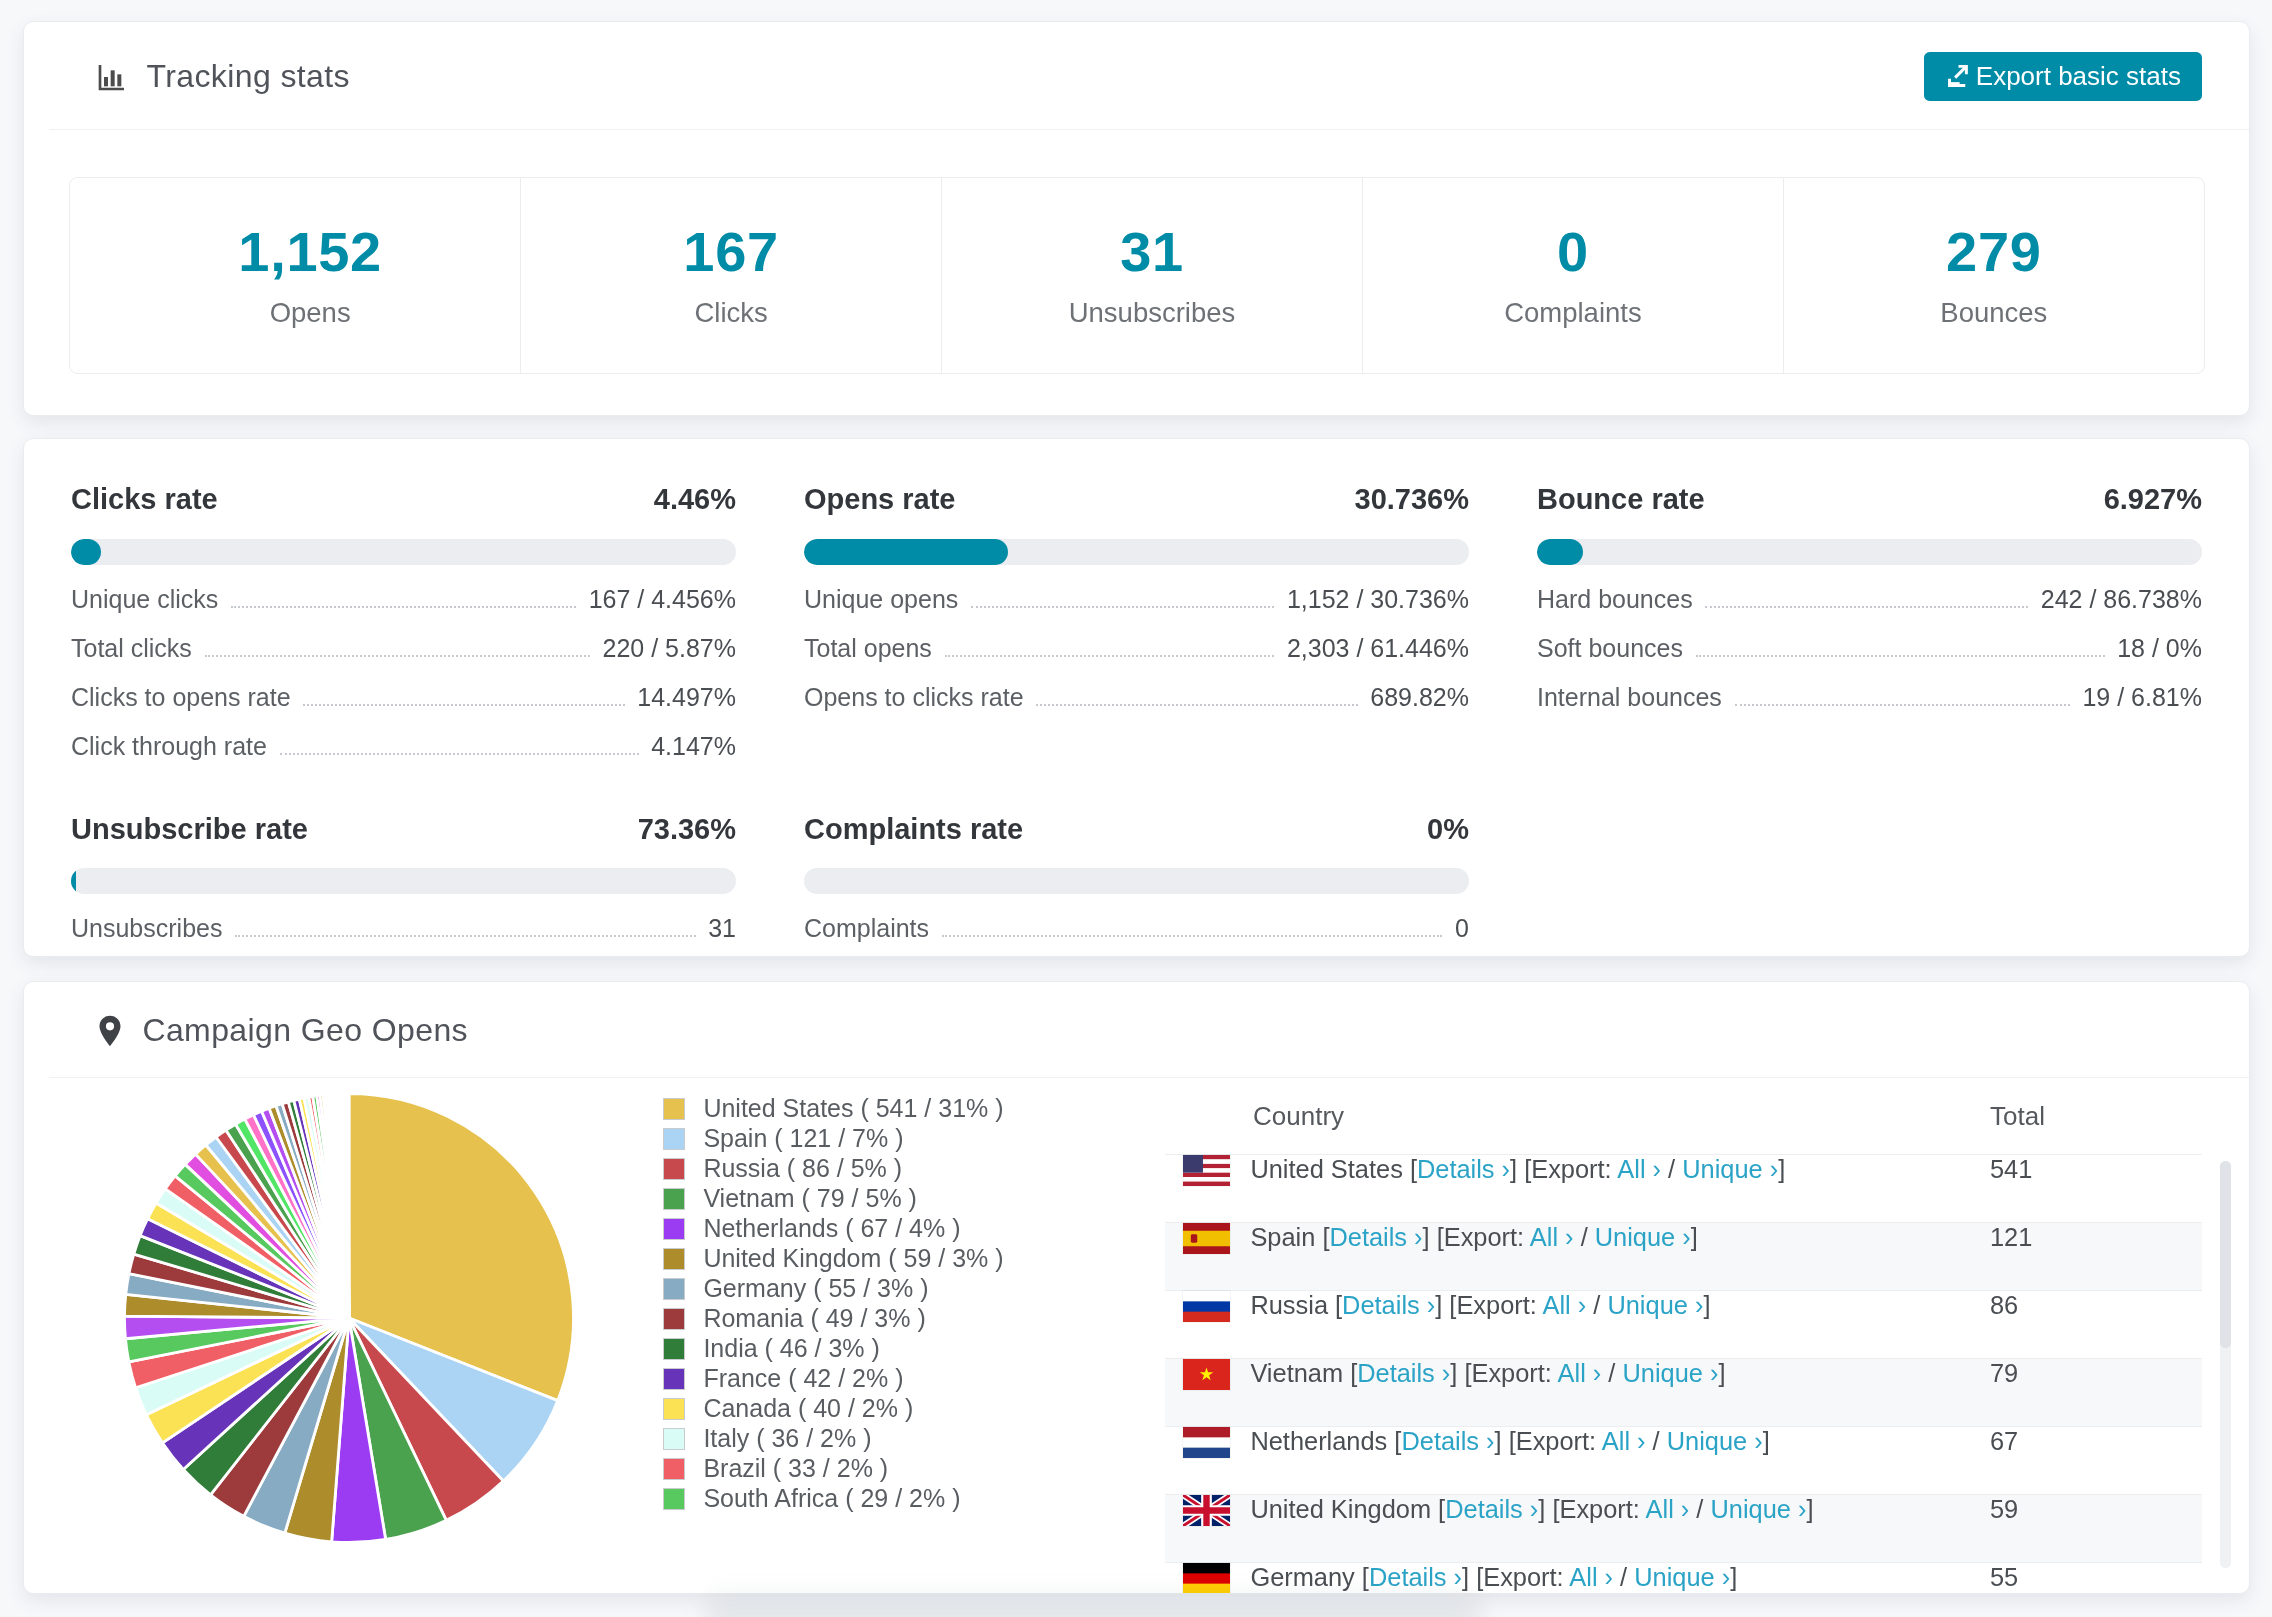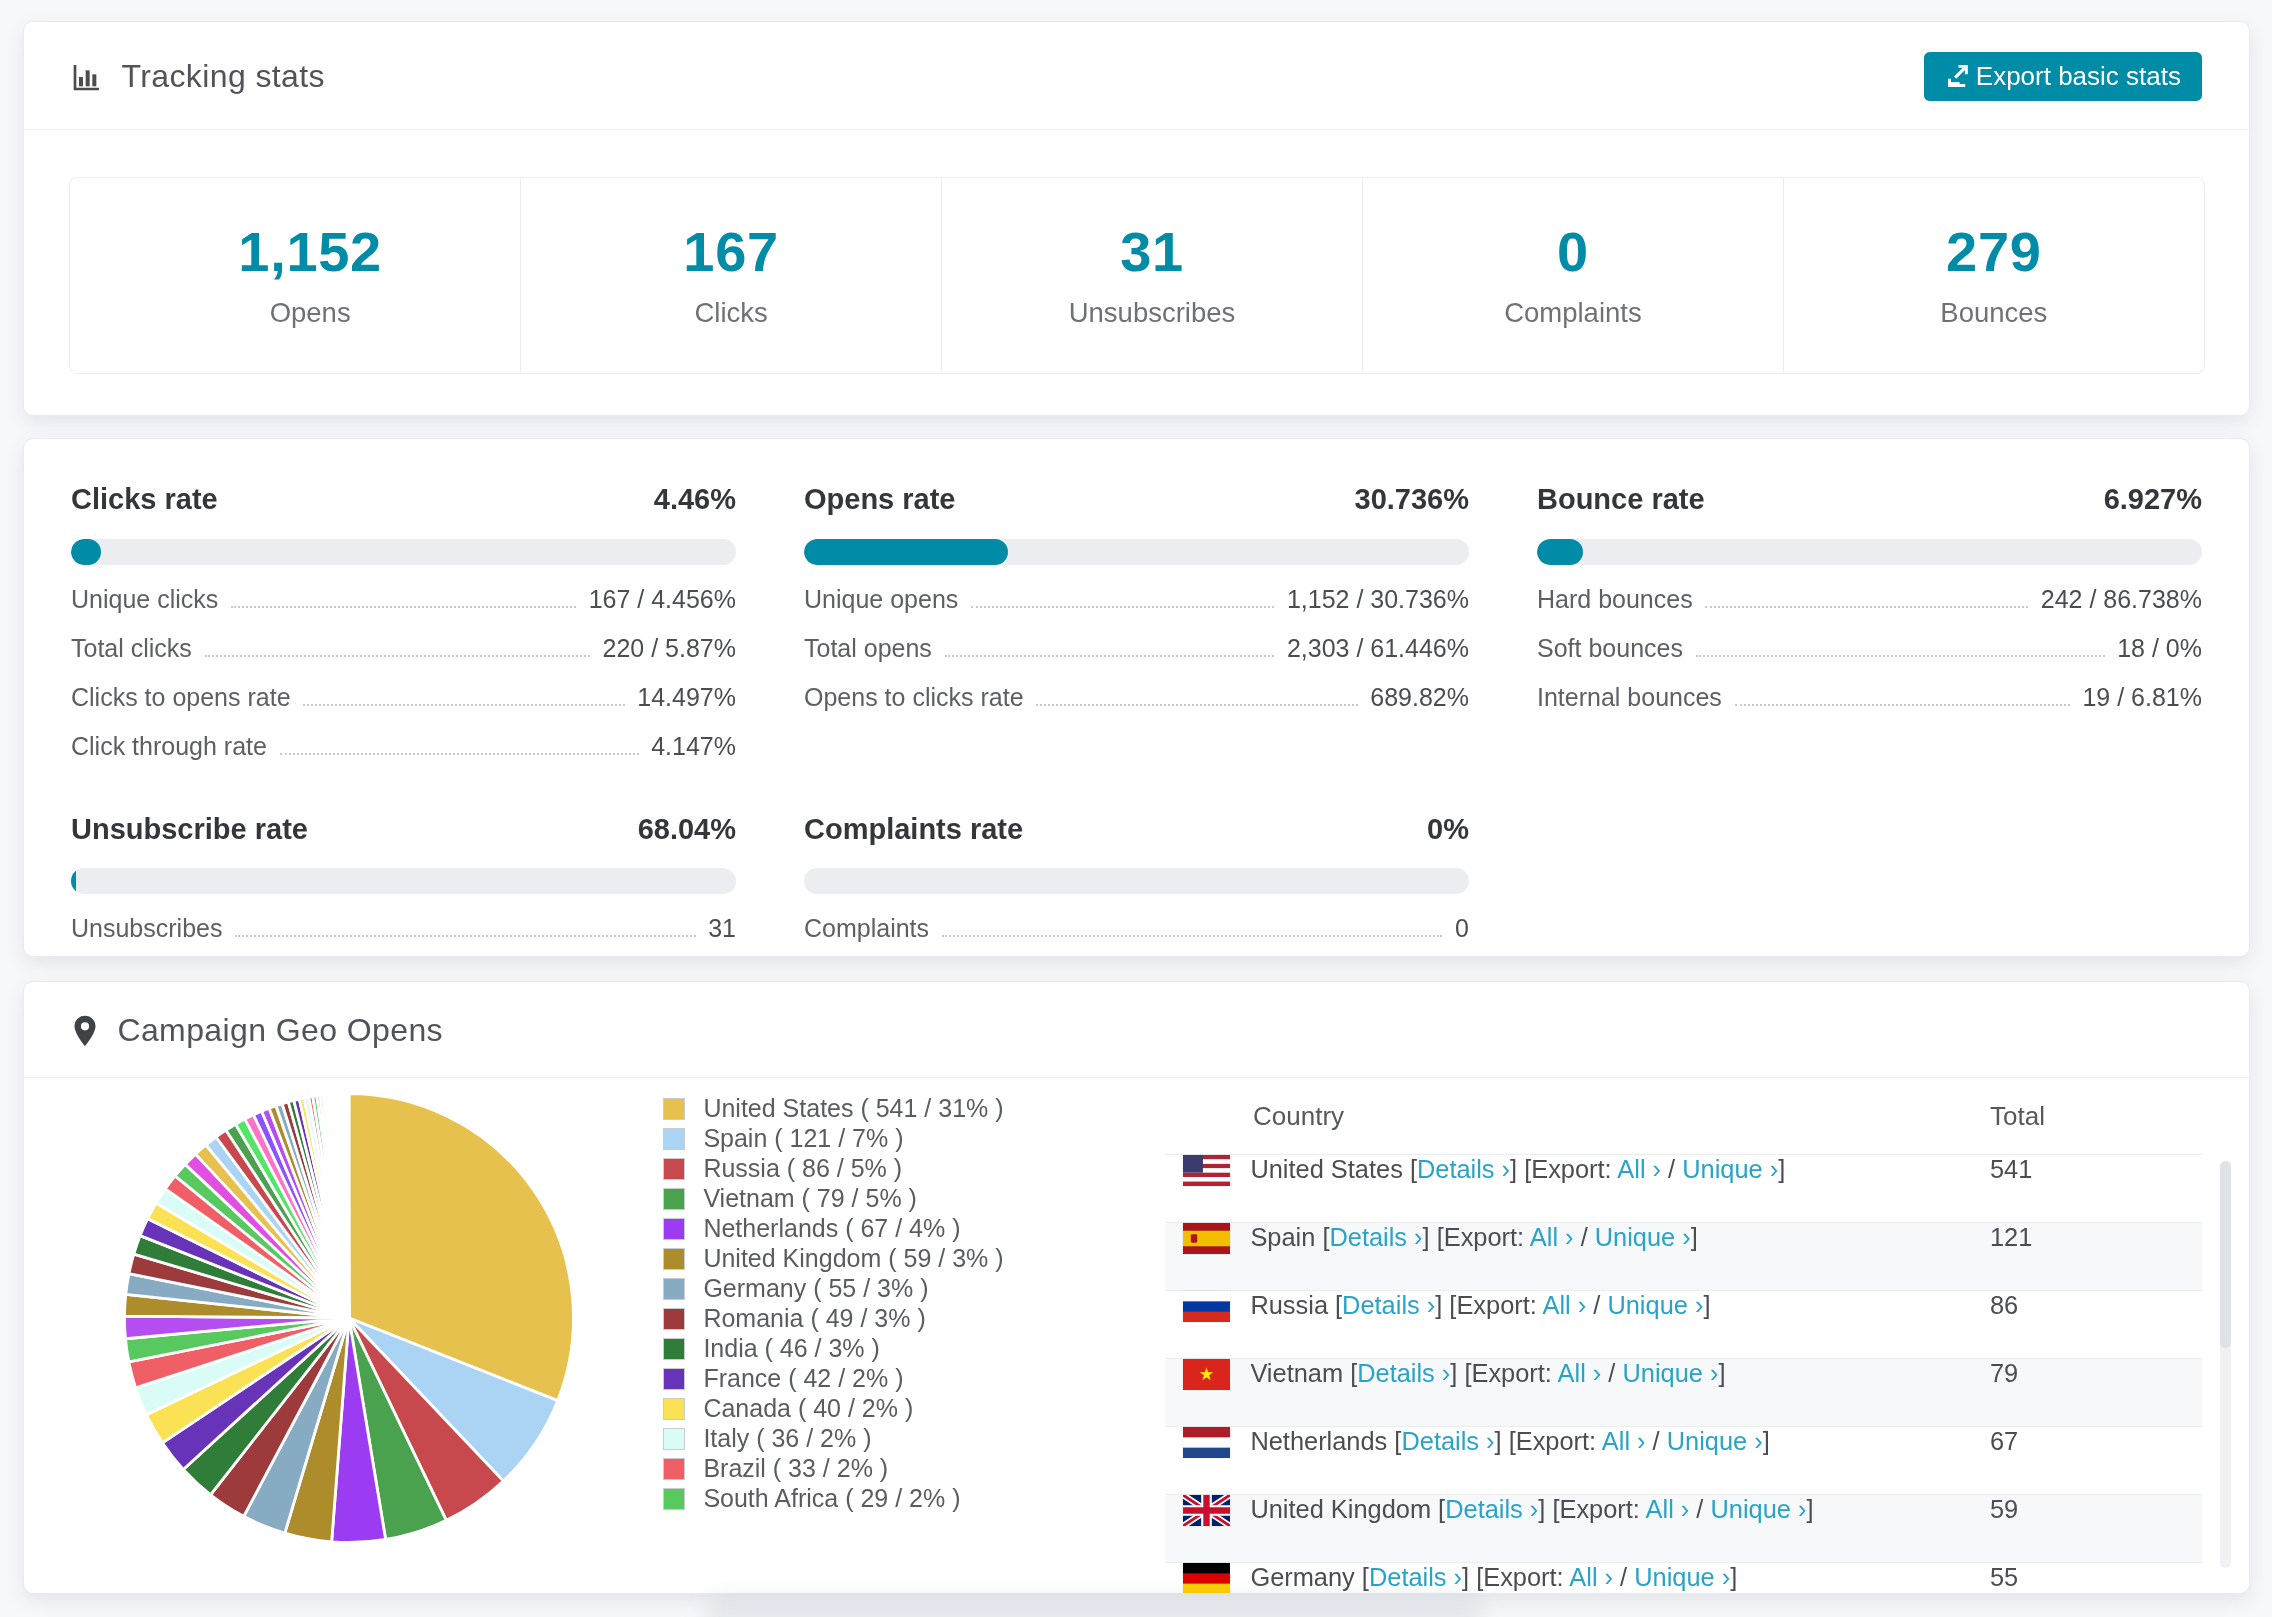--- a/index.html
+++ b/index.html
@@ -4,21 +4,21 @@
 <style>
   html,body{margin:0;padding:0;background:#eef0f3;}
   *{box-sizing:border-box;}
   .canvas{position:relative;width:2273px;height:1618px;background:#f7f8fa;overflow:hidden;
           font-family:"Liberation Sans",sans-serif;color:#4a4f55;}
   .card{position:absolute;left:23px;right:23px;background:#fff;border:0.7px solid #e9ebee;
         border-radius:10px;box-shadow:0 7px 18.4px rgba(50,65,95,.10);}
   
   #card-tracking{top:21px;height:395px;}
   .card-head{display:flex;align-items:center;justify-content:space-between;padding:30px 47px 28px 47px;
-             border-bottom:1.4px solid #f0f1f3;}
+             border-bottom:1.4px solid #f0f1f3;margin-left:25px;}
   .head-left{display:flex;align-items:center;gap:18.4px;}
   .head-title{font-size:32px;color:#50545a;letter-spacing:0.4px;}
   .icon{display:inline-flex;align-items:center;justify-content:center;}
   .btn-export{display:flex;align-items:center;gap:4px;background:#008ca6;color:#fff;border:none;
               font-family:inherit;font-size:26px;padding:0 21px;height:49px;border-radius:5.6px;cursor:pointer;}
   .stats-row{display:flex;margin:47px 44px 0 44px;}
   .stat-box{flex:1;border:1.4px solid #ededf0;margin-left:-1.4px;text-align:center;padding:41px 0 44px 0;background:#fff;}
   .stat-box:first-child{border-radius:8.5px 0 0 8.5px;margin-left:1px;padding-left:30px;}
   .stat-box:last-child{border-radius:0 8.5px 8.5px 0;}
   .stat-value{font-size:56px;font-weight:bold;color:#008ca6;letter-spacing:0.7px;}
@@ -186,21 +186,21 @@
           </div>
           <div class="rrow">
             <div class="rl">Internal bounces</div>
             <div class="leader"></div>
             <div class="rv">19 / 6.81%</div>
           </div>
         </div>
         <div class="rate-block">
           <div class="rate-head">
             <div class="rate-title">Unsubscribe rate</div>
-            <div class="rate-value">68.04%</div>
+            <div class="rate-value">73.36%</div>
           </div>
           <div class="bar">
             <div class="bar-fill" style="width: 0.77%;"></div>
           </div>
           <div class="rrow">
             <div class="rl">Unsubscribes</div>
             <div class="leader"></div>
             <div class="rv">31</div>
           </div>
         </div>

